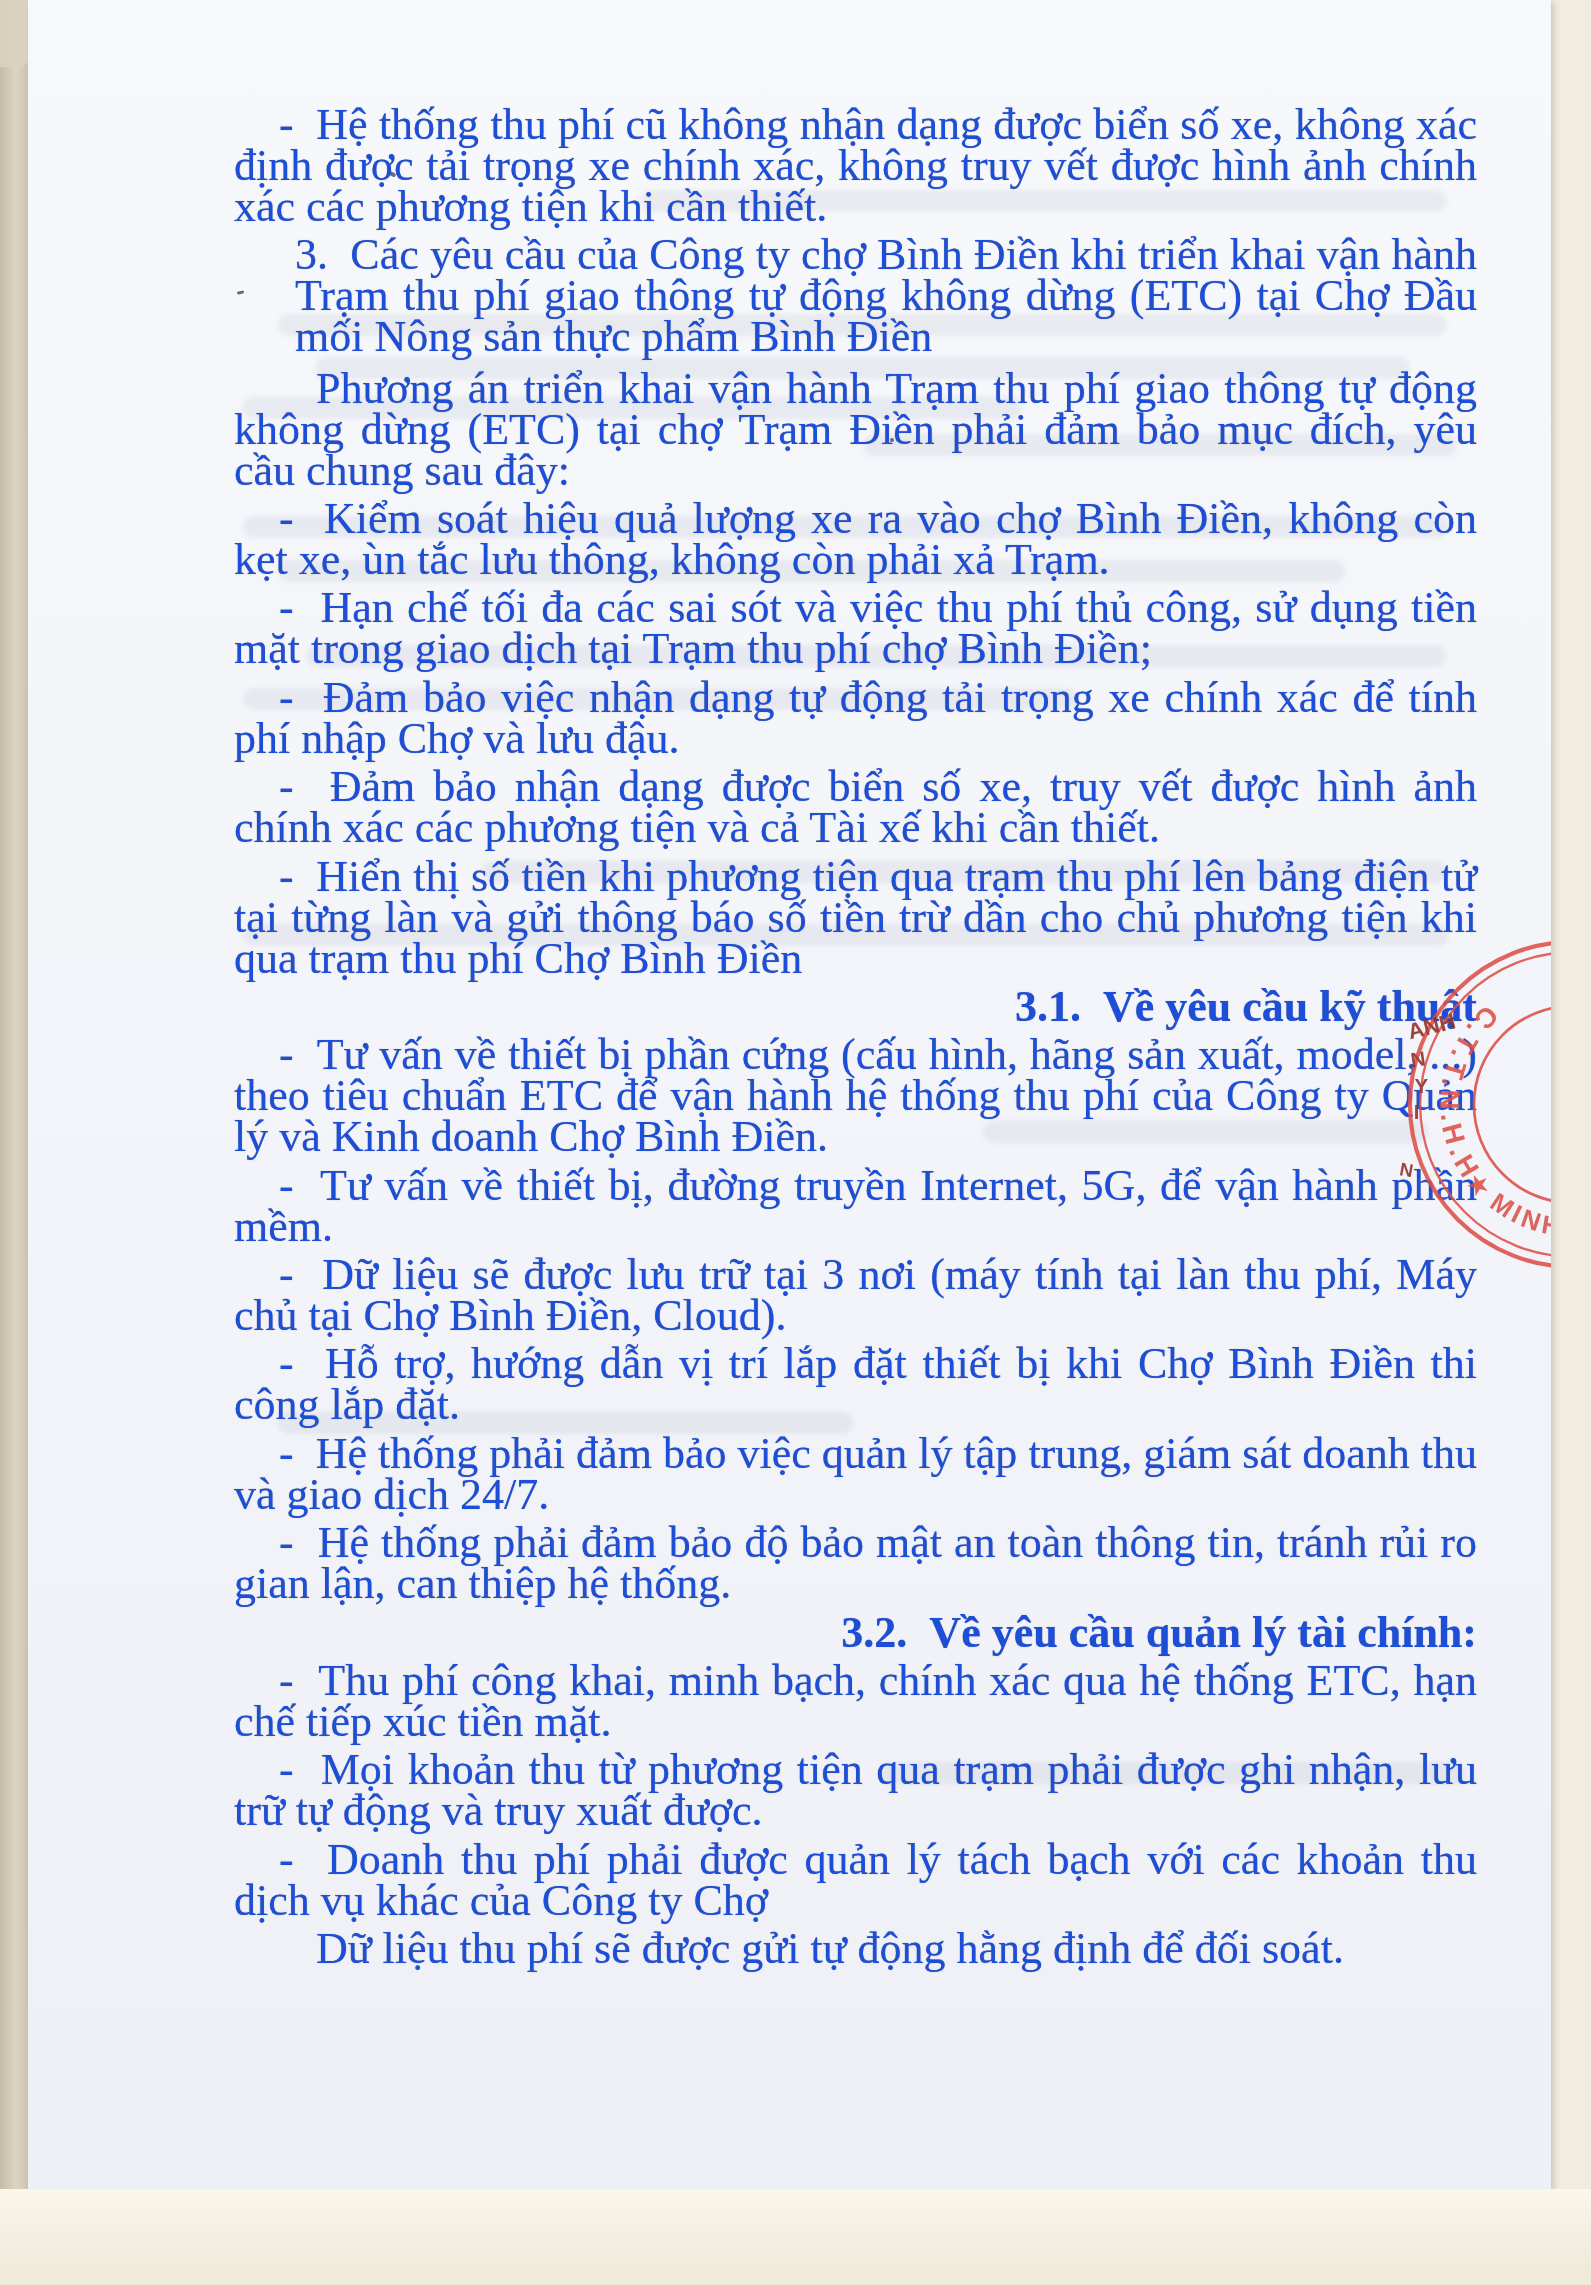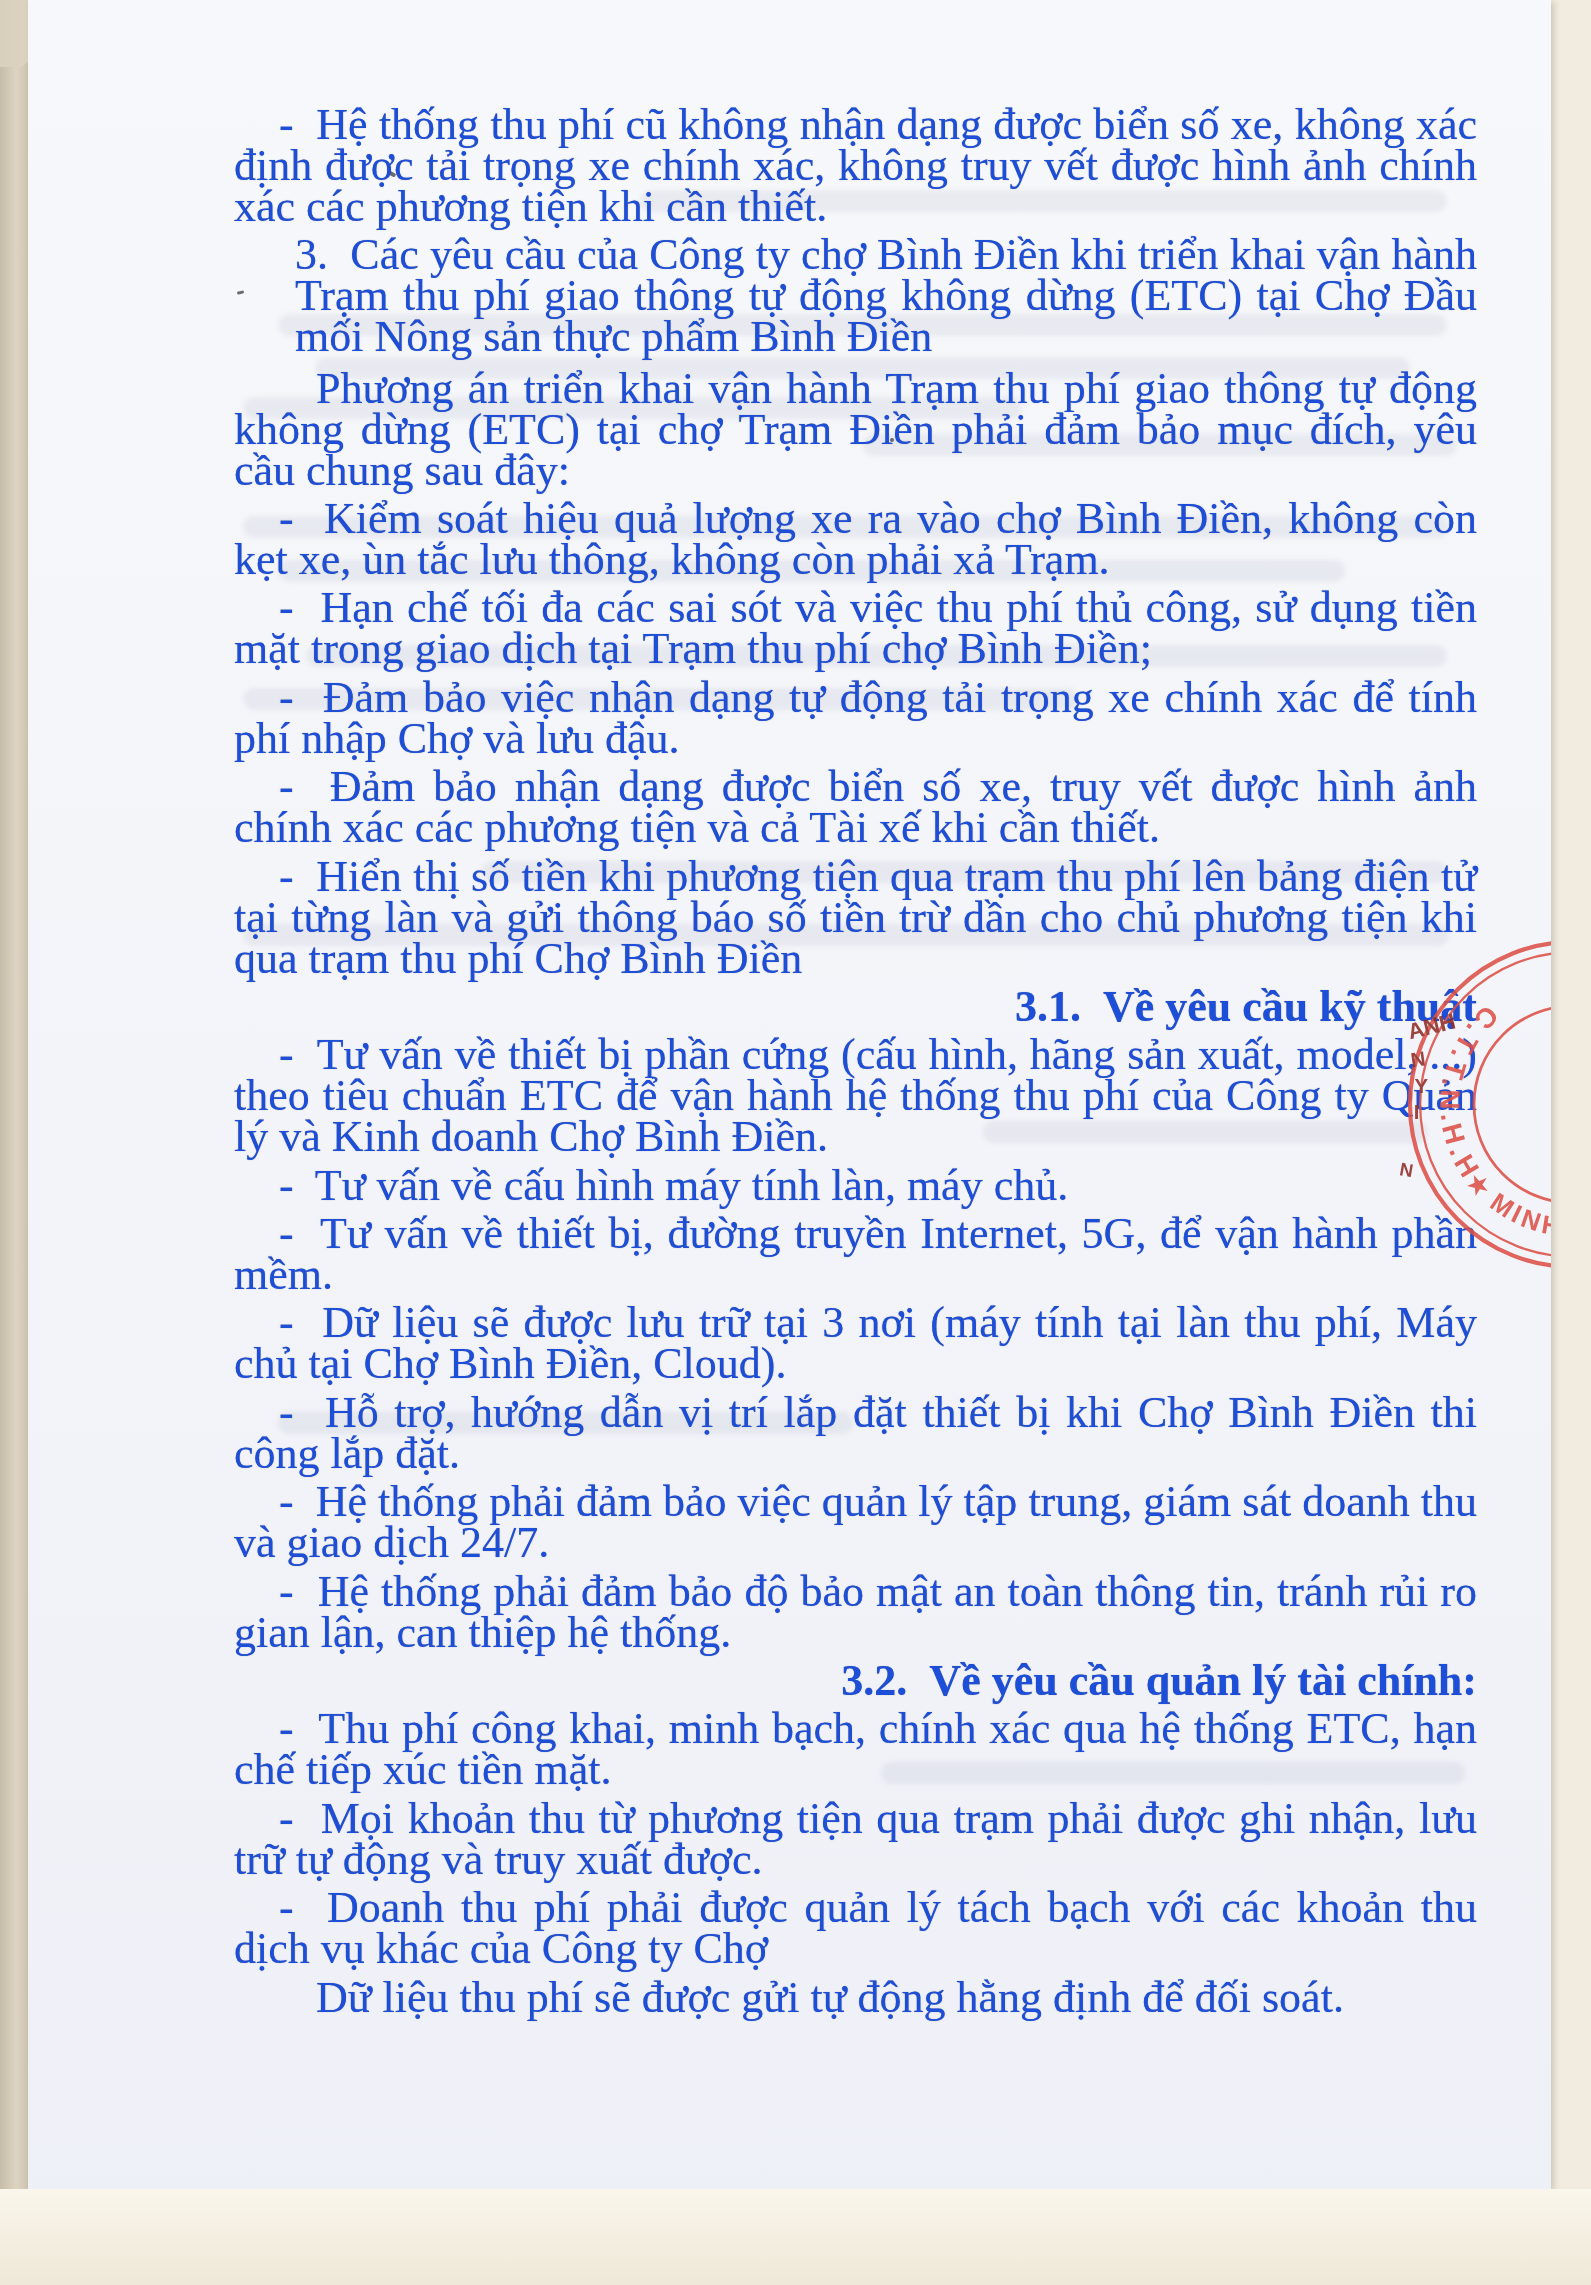--- a/index.html
+++ b/index.html
@@ -119,21 +119,20 @@
       <p class="dash">-&nbsp; Hệ thống thu phí cũ không nhận dạng được biển số xe, không xác định được tải trọng xe chính xác, không truy vết được hình ảnh chính xác các phương tiện khi cần thiết.</p>
       <p class="heading">3.&nbsp;&nbsp;Các yêu cầu của Công ty chợ Bình Điền khi triển khai vận hành Trạm thu phí giao thông tự động không dừng (ETC) tại Chợ Đầu mối Nông sản thực phẩm Bình Điền</p>
       <p class="indent">Phương án triển khai vận hành Trạm thu phí giao thông tự động không dừng (ETC) tại chợ Trạm Điền phải đảm bảo mục đích, yêu cầu chung sau đây:</p>
       <p class="dash">-&nbsp; Kiểm soát hiệu quả lượng xe ra vào chợ Bình Điền, không còn kẹt xe, ùn tắc lưu thông, không còn phải xả Trạm.</p>
       <p class="dash">-&nbsp; Hạn chế tối đa các sai sót và việc thu phí thủ công, sử dụng tiền mặt trong giao dịch tại Trạm thu phí chợ Bình Điền;</p>
       <p class="dash">-&nbsp; Đảm bảo việc nhận dạng tự động tải trọng xe chính xác để tính phí nhập Chợ và lưu đậu.</p>
       <p class="dash">-&nbsp; Đảm bảo nhận dạng được biển số xe, truy vết được hình ảnh chính xác các phương tiện và cả Tài xế khi cần thiết.</p>
       <p class="dash">-&nbsp; Hiển thị số tiền khi phương tiện qua trạm thu phí lên bảng điện tử tại từng làn và gửi thông báo số tiền trừ dần cho chủ phương tiện khi qua trạm thu phí Chợ Bình Điền</p>
       <p class="subheading">3.1.&nbsp;&nbsp;Về yêu cầu kỹ thuật</p>
       <p class="dash">-&nbsp; Tư vấn về thiết bị phần cứng (cấu hình, hãng sản xuất, model, ...)  theo tiêu chuẩn ETC để vận hành hệ thống thu phí của Công ty Quản lý và Kinh doanh Chợ Bình Điền.</p>
-      <p class="dash">-&nbsp; Tư vấn về cấu hình máy tính làn, máy chủ.</p>
       <p class="dash">-&nbsp; Tư vấn về thiết bị, đường truyền Internet, 5G, để vận hành phần mềm.</p>
       <p class="dash">-&nbsp; Dữ liệu sẽ được lưu trữ tại 3 nơi (máy tính tại làn thu phí, Máy chủ tại Chợ Bình Điền, Cloud).</p>
       <p class="dash">-&nbsp; Hỗ trợ, hướng dẫn vị trí lắp đặt thiết bị khi Chợ Bình Điền thi công lắp đặt.</p>
       <p class="dash">-&nbsp; Hệ thống phải đảm bảo việc quản lý tập trung, giám sát doanh thu và giao dịch 24/7.</p>
       <p class="dash">-&nbsp; Hệ thống phải đảm bảo độ bảo mật an toàn thông tin, tránh rủi ro gian lận, can thiệp hệ thống.</p>
       <p class="subheading">3.2.&nbsp;&nbsp;Về yêu cầu quản lý tài chính:</p>
       <p class="dash">-&nbsp; Thu phí công khai, minh bạch, chính xác qua hệ thống ETC, hạn chế tiếp xúc tiền mặt.</p>
       <p class="dash">-&nbsp; Mọi khoản thu từ phương tiện qua trạm phải được ghi nhận, lưu trữ tự động và truy xuất được.</p>
       <p class="dash">-&nbsp; Doanh thu phí phải được quản lý tách bạch với các khoản thu dịch vụ khác của Công ty Chợ</p>
       <p class="indent">Dữ liệu thu phí sẽ được gửi tự động hằng định để đối soát.</p>

